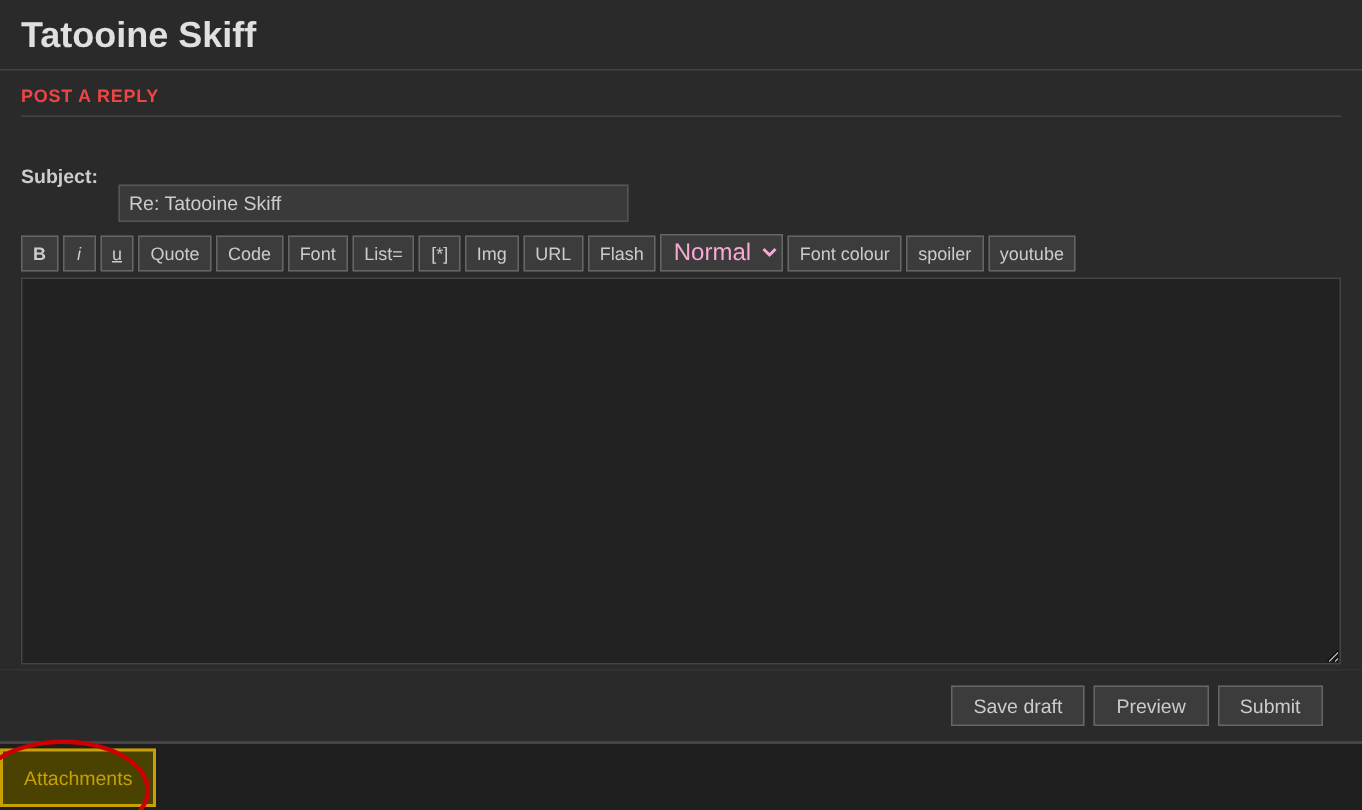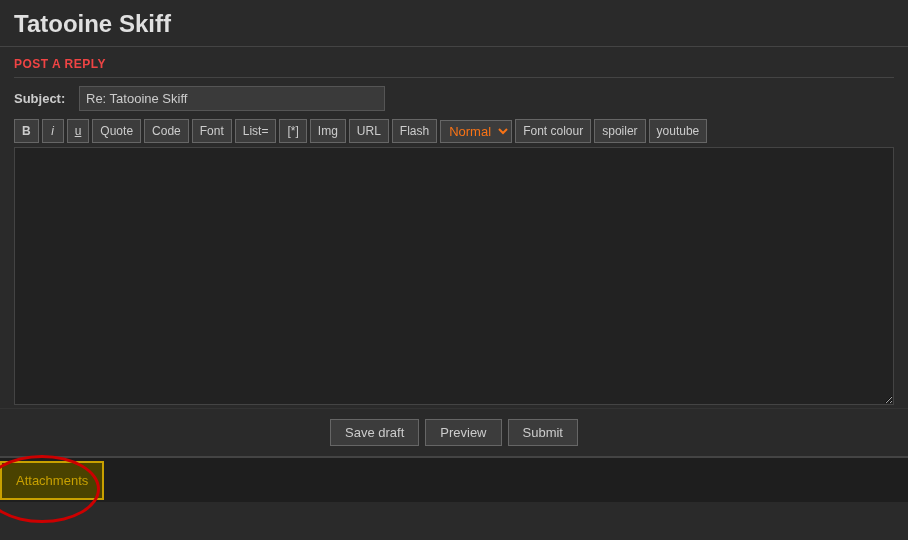--- a/index.html
+++ b/index.html
@@ -47,22 +47,23 @@
       margin-right: 10px;
       min-width: 55px;
     }
 
     .subject-input {
       background: #3a3a3a;
       border: 1px solid #555;
       color: #cccccc;
       padding: 4px 6px;
       font-size: 13px;
-      width: 306px;
+      width: 340px;
       outline: none;
+      margin-top: 37px;
     }
 
     .toolbar {
       display: flex;
       flex-wrap: wrap;
       gap: 3px;
       margin-bottom: 4px;
       align-items: center;
     }
 
@@ -78,43 +79,43 @@
       line-height: 18px;
     }
 
     .toolbar-btn.bold { font-weight: bold; }
     .toolbar-btn.italic { font-style: italic; }
     .toolbar-btn.underline { text-decoration: underline; }
 
     .toolbar-select {
       background: #3c3c3c;
       border: 1px solid #666;
-      color: #f97316;
+      color: #f9a8d4;
       padding: 2px 4px;
-      font-size: 13px;
+      font-size: 16px;
       cursor: pointer;
       line-height: 18px;
     }
 
     .message-textarea {
       width: 100%;
       height: 258px;
       background: #222222;
       border: 1px solid #444;
       color: #cccccc;
       font-size: 13px;
       padding: 6px;
       resize: vertical;
       outline: none;
       font-family: Arial, sans-serif;
     }
 
     .action-row {
       display: flex;
-      justify-content: center;
+      justify-content: flex-end;
       gap: 6px;
       padding: 10px 26px;
       border-top: 1px solid #333;
     }
 
     .action-btn {
       background: #3c3c3c;
       border: 1px solid #666;
       color: #cccccc;
       padding: 5px 14px;

